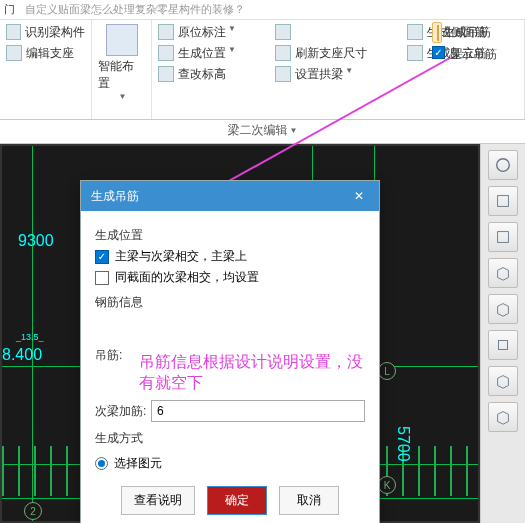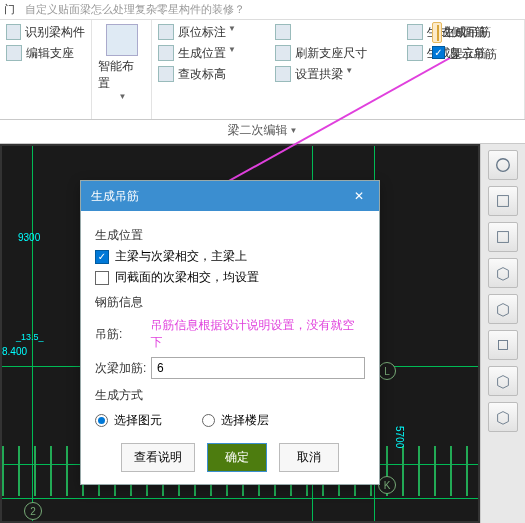--- a/index.html
+++ b/index.html
@@ -21,21 +21,21 @@
   .hl { background:#fdebc9; border:1px solid #e6b95f; padding:1px 4px; border-radius:2px; display:flex; align-items:center; }
   .chk { width:13px; height:13px; background:#0078d7; border:1px solid #005a9e; display:inline-flex; align-items:center; justify-content:center; margin-right:4px; }
   .chk::after { content:"✓"; color:#fff; font-size:10px; line-height:1; }
 
   .tab { background:#fff; font-size:12px; color:#555; text-align:center; padding:2px 0 4px 0; border-bottom:1px solid #c9c9c9; }
   .tab span { display:inline-flex; align-items:center; }
 
   .canvas { position:absolute; top:144px; left:0; width:480px; height:379px; background:#1a1a1a; border:2px solid #333; overflow:hidden; }
   .grid { position:absolute; inset:0; }
   .gline { position:absolute; background:#0b5; }
-  .dim { position:absolute; color:#0ff; font-size:10px; }
+  .dim { position:absolute; color:#0ff; font-size:16px; }
   .axis { position:absolute; width:18px; height:18px; border:1px solid #7a7; border-radius:50%; color:#7a7; font-size:10px; display:flex; align-items:center; justify-content:center; background:#1a1a1a; }
 
   .sidetools { position:absolute; top:144px; right:0; width:45px; height:379px; background:#e8e8e8; border-left:1px solid #ccc; display:flex; flex-direction:column; align-items:center; padding-top:6px; gap:6px; }
   .sidetools .t { width:30px; height:30px; background:linear-gradient(#fafafa,#e2e2e2); border:1px solid #bcbcbc; border-radius:2px; display:flex; align-items:center; justify-content:center; }
   .sidetools .t svg { width:18px; height:18px; }
 
   .laser { position:absolute; top:58px; left:220px; width:260px; height:130px; pointer-events:none; }
   .laser line { stroke:#e040dd; stroke-width:2; }
 
   .dialog { position:absolute; top:180px; left:80px; width:300px; background:#fff; border:1px solid #9aa; box-shadow:0 4px 12px rgba(0,0,0,.3); font-size:12px; }
@@ -45,24 +45,24 @@
   .sect { color:#333; margin:6px 0 4px 0; }
   .row { display:flex; align-items:center; margin:4px 0; }
   .cbx { width:14px; height:14px; border:1px solid #666; margin-right:6px; display:inline-flex; align-items:center; justify-content:center; }
   .cbx.on { background:#0078d7; border-color:#005a9e; }
   .cbx.on::after { content:"✓"; color:#fff; font-size:10px; }
   .rad { width:13px; height:13px; border:1px solid #666; border-radius:50%; margin-right:6px; display:inline-flex; align-items:center; justify-content:center; }
   .rad.on::after { content:""; width:7px; height:7px; background:#0078d7; border-radius:50%; }
   .frow { display:flex; align-items:center; margin:6px 0; }
   .frow .lab { width:56px; color:#333; }
   .frow input { flex:1; border:1px solid #aaa; padding:3px 5px; font-size:12px; }
-  .annot { color:#e040dd; font-size:12px; }
+  .annot { color:#e040dd; font-size:16px;margin-top:35px; }
   .btns { display:flex; justify-content:center; gap:12px; margin-top:10px; }
   .btn { min-width:60px; padding:5px 12px; border:1px solid #bbb; background:#f7f7f7; font-size:12px; text-align:center; }
-  .btn.primary { background:#4d7c0f; border-color:#3b8ed0; color:#fff; }
+  .btn.primary { background:#b91c1c; border-color:#3b8ed0; color:#fff; }
   .chev { font-size:8px; color:#666; margin-left:2px; }
 </style>
 </head>
 <body>
 
 <div class="titlebar">
   <span class="tname">门</span>
   <span class="q">自定义贴面梁怎么处理复杂零星构件的装修？</span>
 </div>
 
@@ -239,24 +239,20 @@
       <span class="lab">次梁加筋:</span>
       <input type="text" value="6" style="">
     </div>
 
     <div class="sect" style="margin-top:8px">生成方式</div>
     <div class="row" style="gap:40px">
       <span class="row">
           <span class="rad on"></span>
           <span>选择图元</span>
         </span>
-      <span class="row">
-          <span class="rad"></span>
-          <span>选择楼层</span>
-        </span>
     </div>
 
     <div class="btns">
       <div class="btn">查看说明</div>
       <div class="btn primary">确定</div>
       <div class="btn">取消</div>
     </div>
   </div>
 </div>
 

